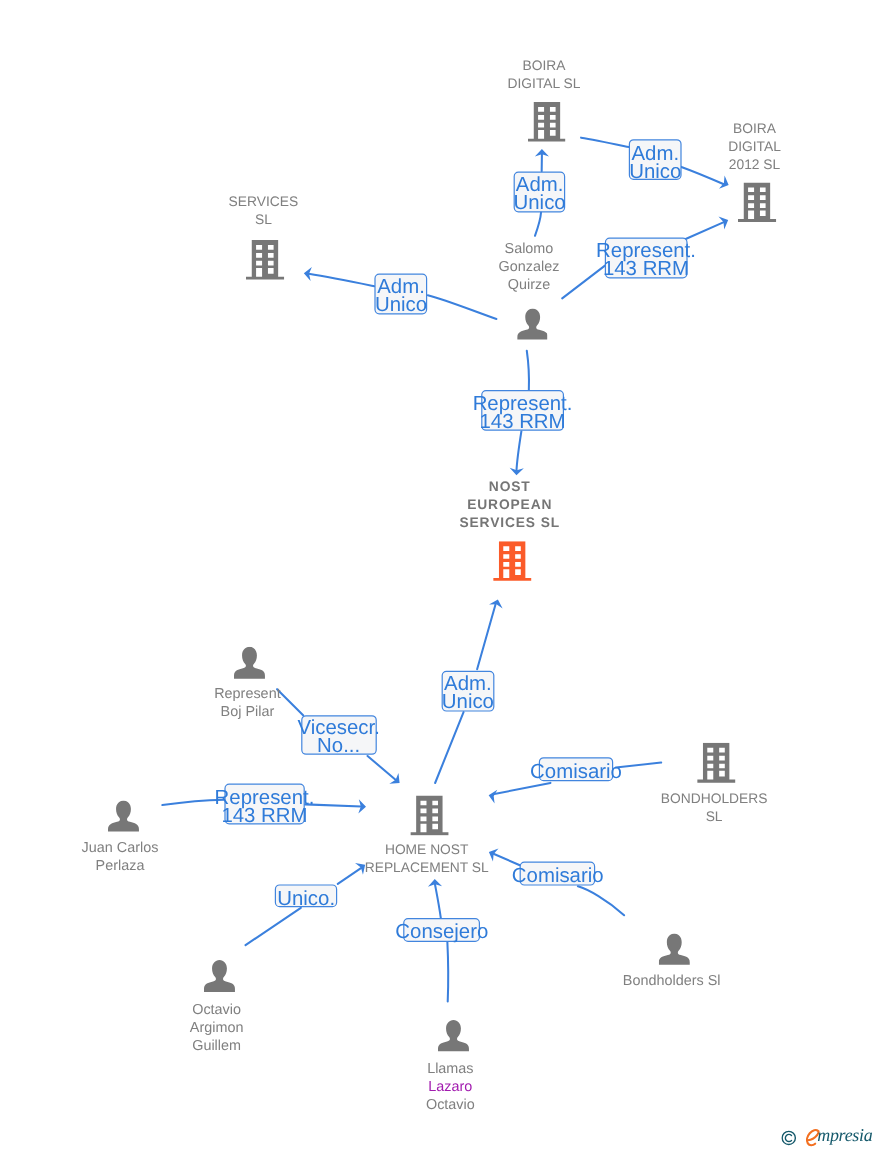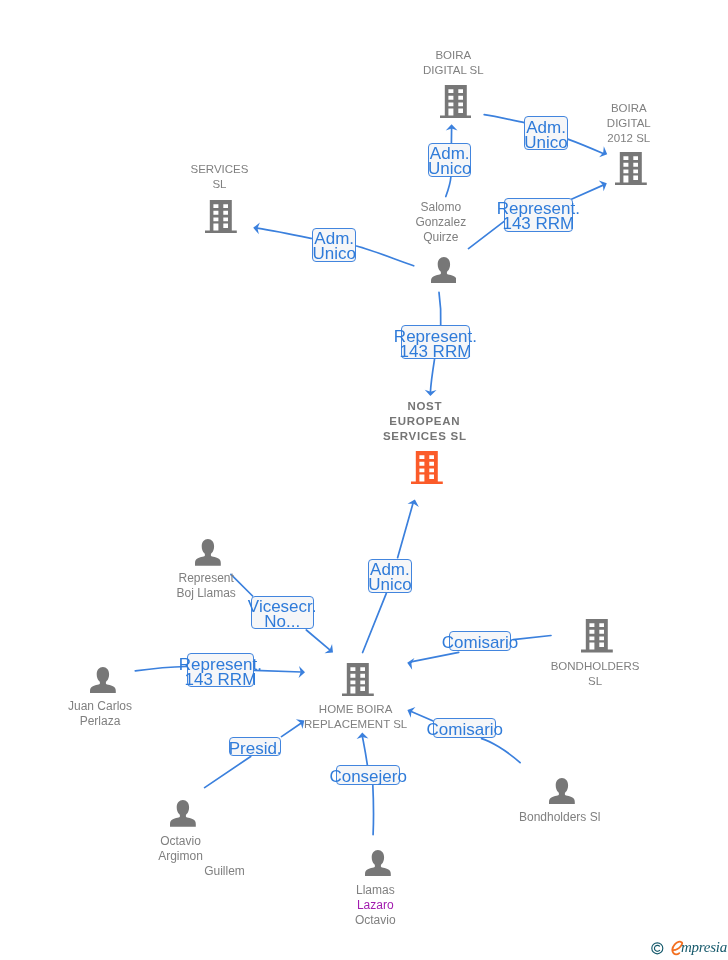--- a/index.html
+++ b/index.html
@@ -132,42 +132,42 @@
       </div>
     </div>
     <div class="node node-person" style="left: 0px; width: 728px; top: 0px; height: 0px;">
       <div style="position: absolute; left: 195.1px; top: 539.3px;">
         <svg class="node-icon" width="25.8" height="26.7" viewBox="0 0 25.8 26.7" aria-hidden="true">
           <path fill="#777777" d="M12.9,0 C16.45,0 19.1,2.95 19.1,7.15 C19.1,10.15 18.1,12.65 16.65,14.05 C16.1,14.6 15.85,15.1 15.85,15.9 C15.85,16.95 16.6,17.45 18.3,17.85 C20.2,18.3 22.2,18.9 23.4,19.6 C25.05,20.55 25.8,21.9 25.8,24.05 L25.8,26.7 L0,26.7 L0,24.05 C0,21.9 0.75,20.55 2.4,19.6 C3.6,18.9 5.6,18.3 7.5,17.85 C9.2,17.45 9.95,16.95 9.95,15.9 C9.95,15.1 9.7,14.6 9.15,14.05 C7.7,12.65 6.7,10.15 6.7,7.15 C6.7,2.95 9.35,0 12.9,0 Z"></path>
         </svg>
       </div>
       <div style="position: absolute; left: 0px; width: 728px; top: 571.3px; text-align: center;">
         <div class="node-label" style="color: rgb(128, 128, 128); position: absolute; left: 26.2px; width: 360px; top: 0px;">Represent</div>
-        <div class="node-label" style="color: rgb(128, 128, 128); position: absolute; left: 26.2px; width: 360px; top: 15px;">Boj Llamas</div>
+        <div class="node-label" style="color: rgb(128, 128, 128); position: absolute; left: 26.2px; width: 360px; top: 15px;">Boj Pilar</div>
       </div>
     </div>
     <div class="node node-person" style="left: 0px; width: 728px; top: 0px; height: 0px;">
       <div style="position: absolute; left: 90.1px; top: 666.8px;">
         <svg class="node-icon" width="25.8" height="26.7" viewBox="0 0 25.8 26.7" aria-hidden="true">
           <path fill="#777777" d="M12.9,0 C16.45,0 19.1,2.95 19.1,7.15 C19.1,10.15 18.1,12.65 16.65,14.05 C16.1,14.6 15.85,15.1 15.85,15.9 C15.85,16.95 16.6,17.45 18.3,17.85 C20.2,18.3 22.2,18.9 23.4,19.6 C25.05,20.55 25.8,21.9 25.8,24.05 L25.8,26.7 L0,26.7 L0,24.05 C0,21.9 0.75,20.55 2.4,19.6 C3.6,18.9 5.6,18.3 7.5,17.85 C9.2,17.45 9.95,16.95 9.95,15.9 C9.95,15.1 9.7,14.6 9.15,14.05 C7.7,12.65 6.7,10.15 6.7,7.15 C6.7,2.95 9.35,0 12.9,0 Z"></path>
         </svg>
       </div>
       <div style="position: absolute; left: 0px; width: 728px; top: 699.2px; text-align: center;">
         <div class="node-label" style="color: rgb(128, 128, 128); position: absolute; left: -80px; width: 360px; top: 0px;">Juan Carlos</div>
         <div class="node-label" style="color: rgb(128, 128, 128); position: absolute; left: -80px; width: 360px; top: 15px;">Perlaza</div>
       </div>
     </div>
     <div class="node" style="left: 0px; width: 728px; top: 0px; height: 0px;">
       <div style="position: absolute; left: 342.3px; top: 662.8px;">
         <svg class="node-icon" width="31.8" height="33.4" viewBox="0 0 31.8 33.4" aria-hidden="true">
           <path fill="#777777" fill-rule="evenodd" d="M4.8,0 H26.8 V30.6 H31.8 V33.4 H0 V30.6 H4.8 ZM8.4,4.2 H13.4 V8.1 H8.4 Z  M18.3,4.2 H23 V8.1 H18.3 ZM8.4,10.8 H13.4 V14.7 H8.4 Z  M18.3,10.8 H23 V14.7 H18.3 ZM8.4,17.4 H13.4 V21.3 H8.4 Z  M18.3,17.4 H23 V21.3 H18.3 ZM8.4,23.4 H13.4 V30.6 H8.4 Z  M18.3,23.4 H23 V28.1 H18.3 Z"></path>
         </svg>
       </div>
       <div style="position: absolute; left: 0px; width: 728px; top: 701.8px; text-align: center;">
-        <div class="node-label" style="color: rgb(128, 128, 128); position: absolute; left: 175.6px; width: 360px; top: 0px;">HOME BOIRA</div>
+        <div class="node-label" style="color: rgb(128, 128, 128); position: absolute; left: 175.6px; width: 360px; top: 0px;">HOME NOST</div>
         <div class="node-label" style="color: rgb(128, 128, 128); position: absolute; left: 175.6px; width: 360px; top: 15px;">REPLACEMENT SL</div>
       </div>
     </div>
     <div class="node" style="left: 0px; width: 728px; top: 0px; height: 0px;">
       <div style="position: absolute; left: 581.1px; top: 619.4px;">
         <svg class="node-icon" width="31.8" height="33.4" viewBox="0 0 31.8 33.4" aria-hidden="true">
           <path fill="#777777" fill-rule="evenodd" d="M4.8,0 H26.8 V30.6 H31.8 V33.4 H0 V30.6 H4.8 ZM8.4,4.2 H13.4 V8.1 H8.4 Z  M18.3,4.2 H23 V8.1 H18.3 ZM8.4,10.8 H13.4 V14.7 H8.4 Z  M18.3,10.8 H23 V14.7 H18.3 ZM8.4,17.4 H13.4 V21.3 H8.4 Z  M18.3,17.4 H23 V21.3 H18.3 ZM8.4,23.4 H13.4 V30.6 H8.4 Z  M18.3,23.4 H23 V28.1 H18.3 Z"></path>
         </svg>
       </div>
       <div style="position: absolute; left: 0px; width: 728px; top: 658.8px; text-align: center;">
@@ -187,21 +187,21 @@
     </div>
     <div class="node node-person" style="left: 0px; width: 728px; top: 0px; height: 0px;">
       <div style="position: absolute; left: 170.1px; top: 800.3px;">
         <svg class="node-icon" width="25.8" height="26.7" viewBox="0 0 25.8 26.7" aria-hidden="true">
           <path fill="#777777" d="M12.9,0 C16.45,0 19.1,2.95 19.1,7.15 C19.1,10.15 18.1,12.65 16.65,14.05 C16.1,14.6 15.85,15.1 15.85,15.9 C15.85,16.95 16.6,17.45 18.3,17.85 C20.2,18.3 22.2,18.9 23.4,19.6 C25.05,20.55 25.8,21.9 25.8,24.05 L25.8,26.7 L0,26.7 L0,24.05 C0,21.9 0.75,20.55 2.4,19.6 C3.6,18.9 5.6,18.3 7.5,17.85 C9.2,17.45 9.95,16.95 9.95,15.9 C9.95,15.1 9.7,14.6 9.15,14.05 C7.7,12.65 6.7,10.15 6.7,7.15 C6.7,2.95 9.35,0 12.9,0 Z"></path>
         </svg>
       </div>
       <div style="position: absolute; left: 0px; width: 728px; top: 834px; text-align: center;">
         <div class="node-label" style="color: rgb(128, 128, 128); position: absolute; left: 0.5px; width: 360px; top: 0px;">Octavio</div>
         <div class="node-label" style="color: rgb(128, 128, 128); position: absolute; left: 0.5px; width: 360px; top: 15px;">Argimon</div>
-        <div class="node-label" style="color: rgb(128, 128, 128); position: absolute; left: 0.5px; width: 360px; top: 30px; margin-left: 44px;">Guillem</div>
+        <div class="node-label" style="color: rgb(128, 128, 128); position: absolute; left: 0.5px; width: 360px; top: 30px;">Guillem</div>
       </div>
     </div>
     <div class="node node-person" style="left: 0px; width: 728px; top: 0px; height: 0px;">
       <div style="position: absolute; left: 365.3px; top: 849.6px;">
         <svg class="node-icon" width="25.8" height="26.7" viewBox="0 0 25.8 26.7" aria-hidden="true">
           <path fill="#777777" d="M12.9,0 C16.45,0 19.1,2.95 19.1,7.15 C19.1,10.15 18.1,12.65 16.65,14.05 C16.1,14.6 15.85,15.1 15.85,15.9 C15.85,16.95 16.6,17.45 18.3,17.85 C20.2,18.3 22.2,18.9 23.4,19.6 C25.05,20.55 25.8,21.9 25.8,24.05 L25.8,26.7 L0,26.7 L0,24.05 C0,21.9 0.75,20.55 2.4,19.6 C3.6,18.9 5.6,18.3 7.5,17.85 C9.2,17.45 9.95,16.95 9.95,15.9 C9.95,15.1 9.7,14.6 9.15,14.05 C7.7,12.65 6.7,10.15 6.7,7.15 C6.7,2.95 9.35,0 12.9,0 Z"></path>
         </svg>
       </div>
       <div style="position: absolute; left: 0px; width: 728px; top: 883px; text-align: center;">
         <div class="node-label" style="color: rgb(128, 128, 128); position: absolute; left: 195.3px; width: 360px; top: 0px;">Llamas</div>
@@ -241,21 +241,21 @@
       <div class="chip-line">Represent.</div>
       <div class="chip-line">143 RRM</div>
     </div>
     <div class="chip" style="left: 448.6px; top: 631px; width: 62.8px; height: 19.8px; border-color: rgb(66, 133, 222); background: rgb(245, 246, 248); color: rgb(47, 123, 217);">
       <div class="chip-line">Comisario</div>
     </div>
     <div class="chip" style="left: 433.2px; top: 718.2px; width: 63.2px; height: 19.8px; border-color: rgb(66, 133, 222); background: rgb(245, 246, 248); color: rgb(47, 123, 217);">
       <div class="chip-line">Comisario</div>
     </div>
     <div class="chip" style="left: 228.8px; top: 737.1px; width: 52.7px; height: 19.1px; border-color: rgb(66, 133, 222); background: rgb(245, 246, 248); color: rgb(47, 123, 217);">
-      <div class="chip-line">Presid.</div>
+      <div class="chip-line">Unico.</div>
     </div>
     <div class="chip" style="left: 336.1px; top: 765.3px; width: 64.2px; height: 19.5px; border-color: rgb(66, 133, 222); background: rgb(245, 246, 248); color: rgb(47, 123, 217);">
       <div class="chip-line">Consejero</div>
     </div>
     <div id="watermark">
       <svg width="14" height="15" viewBox="0 0 14 15" style="position:absolute;left:651.2px;top:941.2px;">
         <title>©</title>
         <circle cx="6.3" cy="7.3" r="5.5" fill="none" stroke="#15596b" stroke-width="1.15"></circle>
         <path d="M8.6,5.2 A3.0,3.0 0 1 0 8.6,9.4" fill="none" stroke="#15596b" stroke-width="1.15" stroke-linecap="round"></path>
       </svg>

